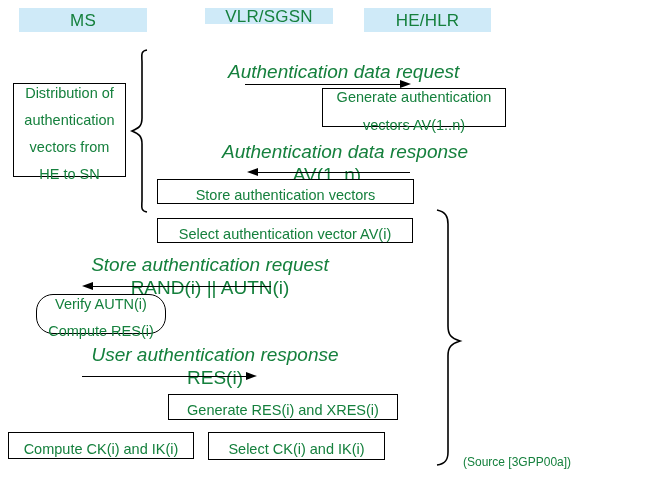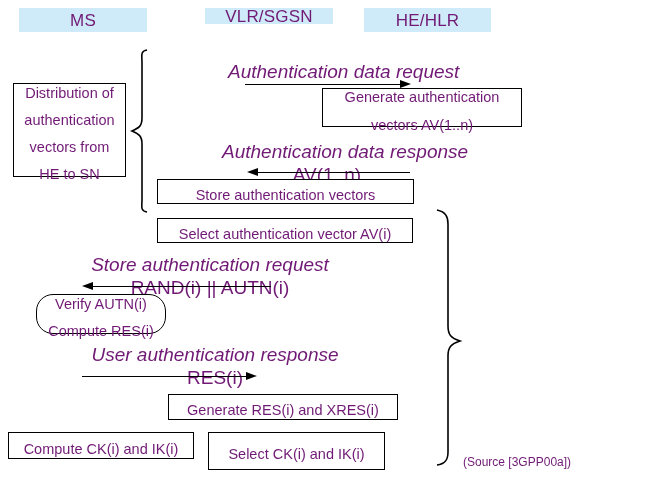--- a/index.html
+++ b/index.html
@@ -6,21 +6,21 @@
     margin: 0;
     padding: 0;
     background: #ffffff;
   }
   #canvas {
     position: relative;
     width: 669px;
     height: 483px;
     background: #ffffff;
     font-family: "Liberation Sans", sans-serif;
-    color: #701a75;
+    color: #15803d;
     overflow: hidden;
   }
   .hdr {
     position: absolute;
     display: flex;
     align-items: center;
     justify-content: center;
     font-size: 17px;
     line-height: 1;
     letter-spacing: 0.2px;
@@ -109,21 +109,21 @@
     <path d="M3,2 C12,4 14,9 14,16 L14,118 C14,127 17,130 26,133 C17,136 14,139 14,148 L14,244 C14,251 12,256 3,257" fill="none" stroke="#000000" stroke-width="1.6"></path>
   </svg>
 
 
   <div class="msg" style="left:228px; top:60px; width:200px;">
     <span class="it">Authentication data request</span>
   </div>
   <div class="arrow-line" style="left:245px; top:84px; width:156px;"></div>
   <div class="arrow-head right" style="left:400px; top:80px;"></div>
 
-  <div class="box" style="left:322px; top:88px; width:200px; height:39px;">
+  <div class="box" style="left:322px; top:88px; width:184px; height:39px;">
     <span class="ln">Generate authentication</span>
     <span class="ln">vectors AV(1..n)</span>
   </div>
 
   <div class="msg" style="left:222px; top:140px; width:210px;">
     <span class="it">Authentication data response</span>
     <span class="pl">AV(1..n)</span>
   </div>
   <div class="arrow-line" style="left:258px; top:172px; width:152px;"></div>
   <div class="arrow-head left" style="left:247px; top:168px;"></div>
@@ -156,19 +156,19 @@
   <div class="arrow-head right" style="left:246px; top:372px;"></div>
 
   <div class="box" style="left:168px; top:394px; width:230px; height:26px;">
     <span class="ln">Generate RES(i) and XRES(i)</span>
   </div>
 
   <div class="box" style="left:8px; top:432px; width:186px; height:27px;">
     <span class="ln">Compute CK(i) and IK(i)</span>
   </div>
 
-  <div class="box" style="left:208px; top:432px; width:177px; height:38px;">
+  <div class="box" style="left:208px; top:432px; width:177px; height:28px;">
     <span class="ln">Select CK(i) and IK(i)</span>
   </div>
 
   <div class="source" style="left:463px; top:455px;">(Source [3GPP00a])</div>
 
 </div>
 
 </body></html>

